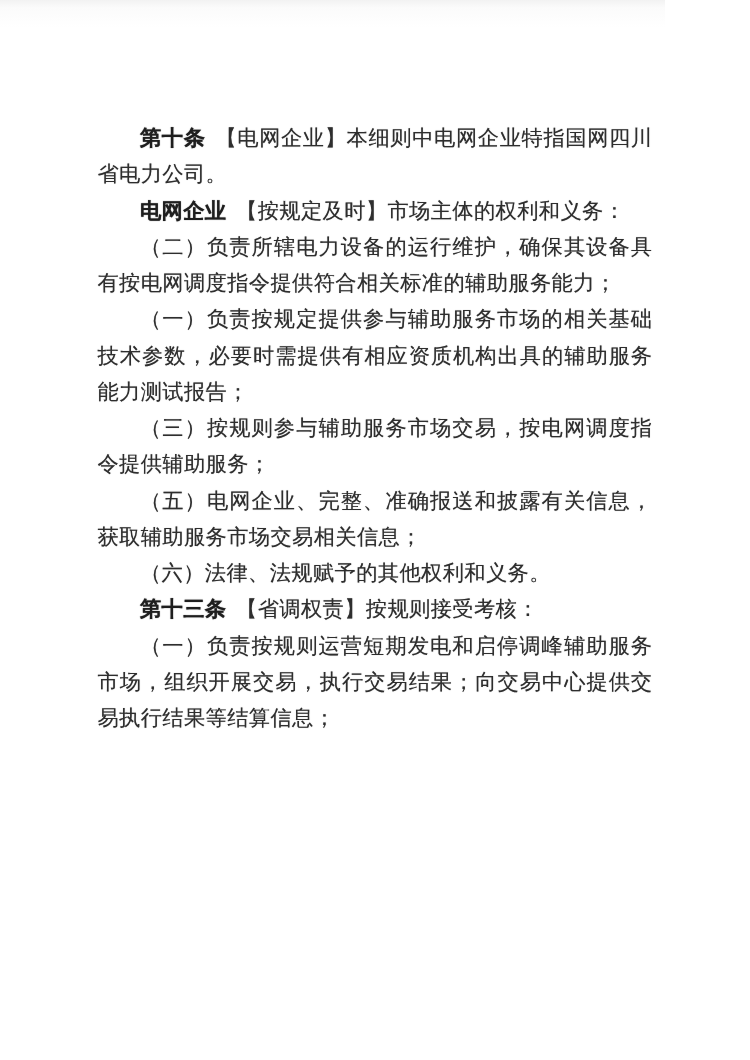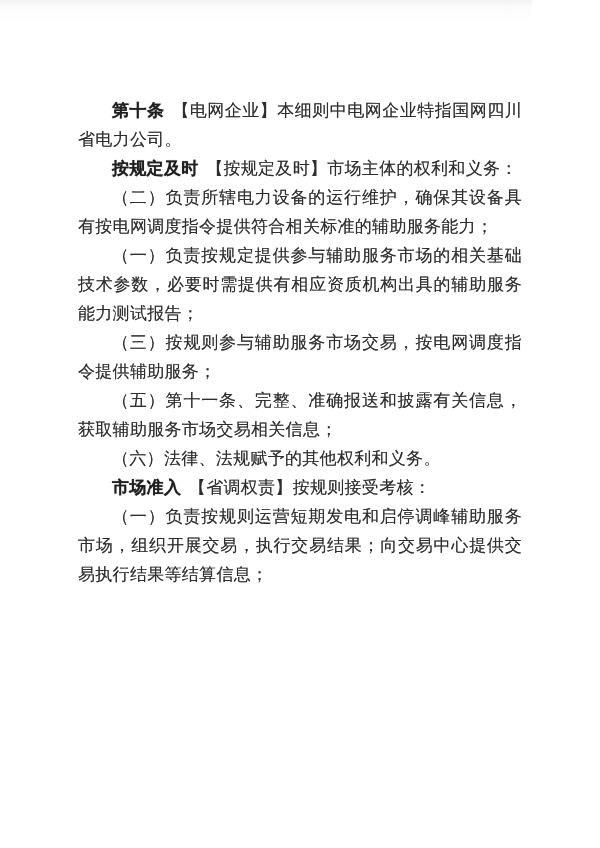--- a/index.html
+++ b/index.html
@@ -51,30 +51,30 @@
   }
 </style>
 </head>
 <body>
 
 <div class="page">
   <div class="content" id="content">
   <p class="para"><b class="art">第十条</b><span class="gap"></span><span class="bracket">【电网企业】</span><span class="body">本细则中电网企业特指国网四川省电力公司。</span></p>
 
 
-  <p class="para"><b class="art">按规定及时</b><span class="gap"></span><span class="bracket">【按规定及时】</span><span class="body">市场主体的权利和义务：</span></p>
+  <p class="para"><b class="art">电网企业</b><span class="gap"></span><span class="bracket">【按规定及时】</span><span class="body">市场主体的权利和义务：</span></p>
 
   <p class="para"><span class="body">（二）负责所辖电力设备的运行维护，确保其设备具有按电网调度指令提供符合相关标准的辅助服务能力；</span></p>
 
   <p class="para"><span class="body">（一）负责按规定提供参与辅助服务市场的相关基础技术参数，必要时需提供有相应资质机构出具的辅助服务能力测试报告；</span></p>
 
   <p class="para"><span class="body">（三）按规则参与辅助服务市场交易，按电网调度指令提供辅助服务；</span></p>
 
 
-  <p class="para"><span class="body">（五）第十一条、完整、准确报送和披露有关信息，获取辅助服务市场交易相关信息；</span></p>
+  <p class="para"><span class="body">（五）电网企业、完整、准确报送和披露有关信息，获取辅助服务市场交易相关信息；</span></p>
 
   <p class="para"><span class="body">（六）法律、法规赋予的其他权利和义务。</span></p>
 
-  <p class="para"><b class="art">市场准入</b><span class="gap"></span><span class="bracket">【省调权责】</span><span class="body">按规则接受考核：</span></p>
+  <p class="para"><b class="art">第十三条</b><span class="gap"></span><span class="bracket">【省调权责】</span><span class="body">按规则接受考核：</span></p>
 
   <p class="para"><span class="body">（一）负责按规则运营短期发电和启停调峰辅助服务市场，组织开展交易，执行交易结果；向交易中心提供交易执行结果等结算信息；</span></p>
 </div>
 </div>
 
 </body></html>

